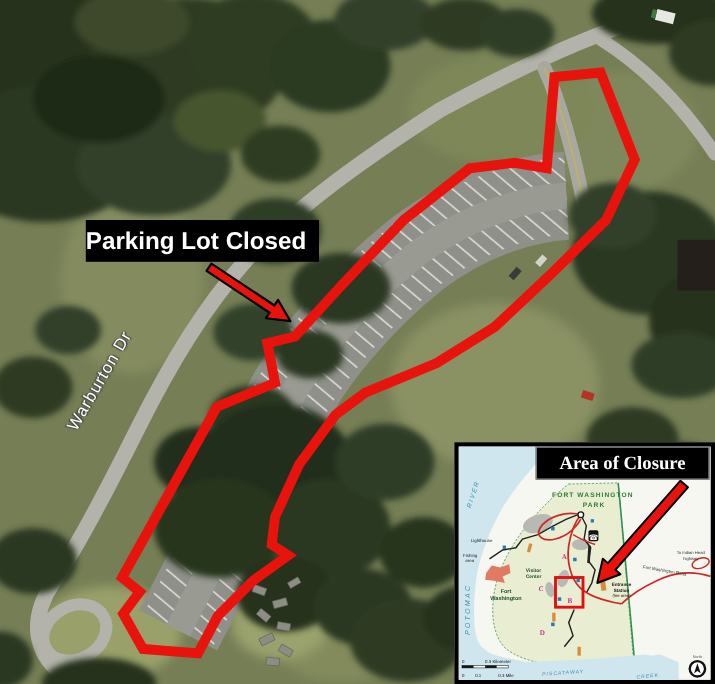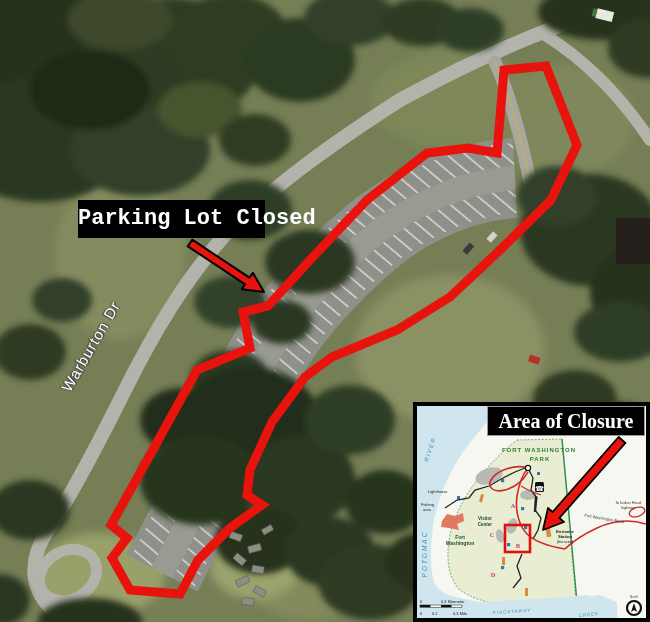--- a/index.html
+++ b/index.html
@@ -1,25 +1,25 @@
 <!DOCTYPE html>
 <html><head>
 <meta charset="utf-8">
 <style>
   html,body{margin:0;padding:0;background:#222;}
   .stage{position:relative;width:650px;height:622px;overflow:hidden;background:#6f7850;font-family:"Liberation Sans",sans-serif;}
   .stage svg{position:absolute;left:0;top:0;}
-  .closed-label{position:absolute;left:78px;top:200px;width:187px;height:38px;background:#000;color:#fff;
-    font-family:Liberation Mono, monospace;font-weight:bold;font-size:22px;line-height:38px;text-align:right;white-space:nowrap;}
+  .closed-label{position:absolute;left:78px;top:200px;width:212px;height:38px;background:#000;color:#fff;
+    font-family:Liberation Sans, sans-serif;font-weight:bold;font-size:22px;line-height:38px;text-align:left;white-space:nowrap;}
   .street-label{position:absolute;left:58px;top:386px;transform:rotate(-60deg);transform-origin:0 0;
     color:#fff;font-size:15px;letter-spacing:1px;white-space:nowrap;
     text-shadow:0 0 2px #555,1px 1px 1px #444,-1px -1px 1px #444;}
   .inset{position:absolute;left:413px;top:402px;width:237px;height:220px;border:4px solid #000;box-sizing:border-box;background:#f7f7f2;}
   .inset-title{position:absolute;left:70px;top:0px;width:158px;height:30px;background:#000;border:1px solid #999;box-sizing:border-box;
-    color:#fff;font-family:"Liberation Serif",serif;font-weight:bold;font-size:20px;line-height:28px;text-align:center;white-space:nowrap;z-index:3;}
+    color:#fff;font-family:"Liberation Serif",serif;font-weight:bold;font-size:17px;line-height:28px;text-align:center;white-space:nowrap;z-index:3;}
   .inset svg{position:absolute;left:0;top:0;}
 </style>
 </head>
 <body>
 
 <div class="stage">
 
   <svg width="650" height="622" viewBox="0 0 650 622">
     <defs>
       <filter id="soft" x="-30%" y="-30%" width="160%" height="160%">

